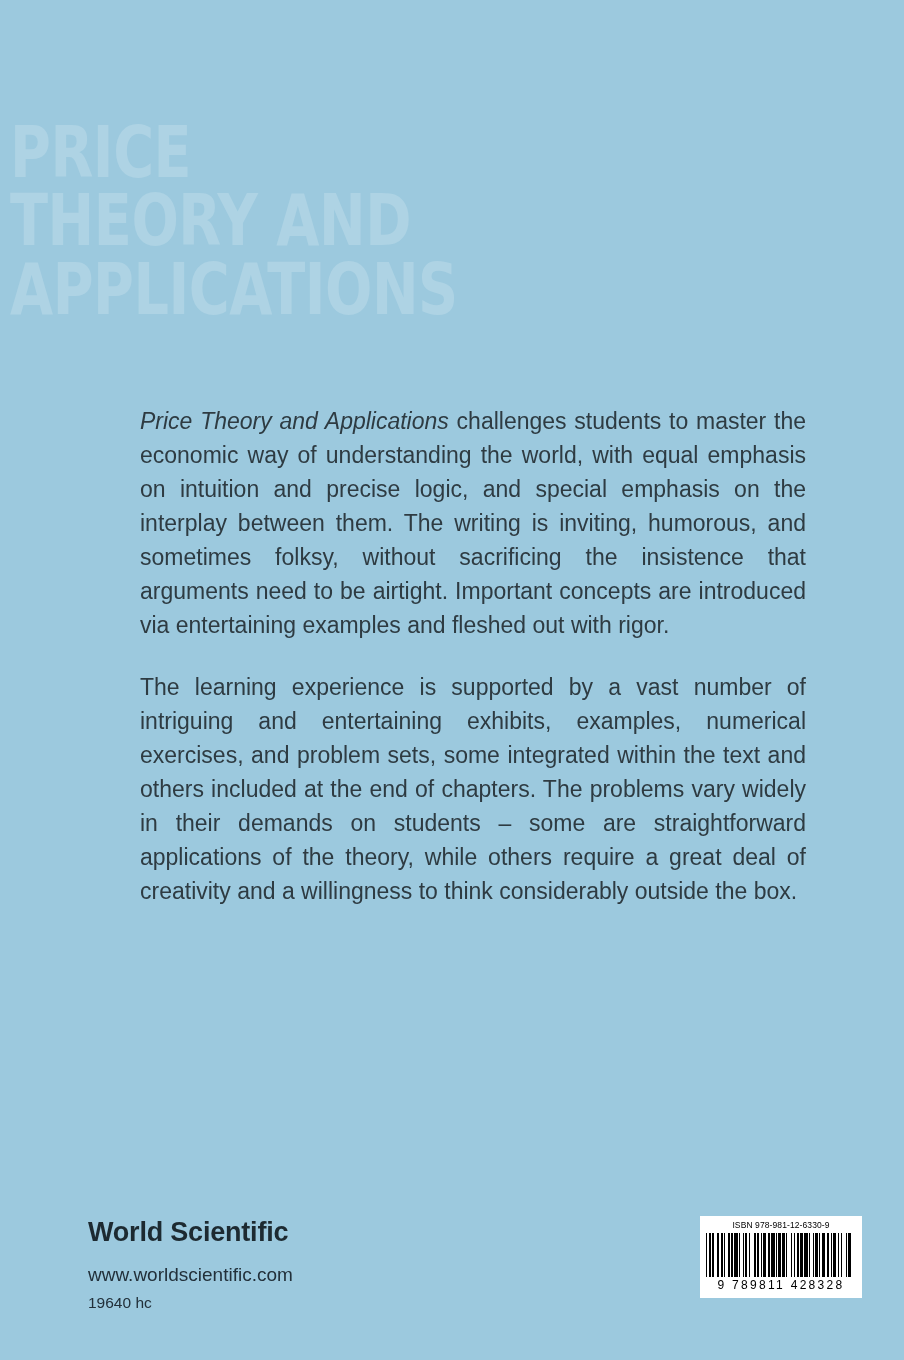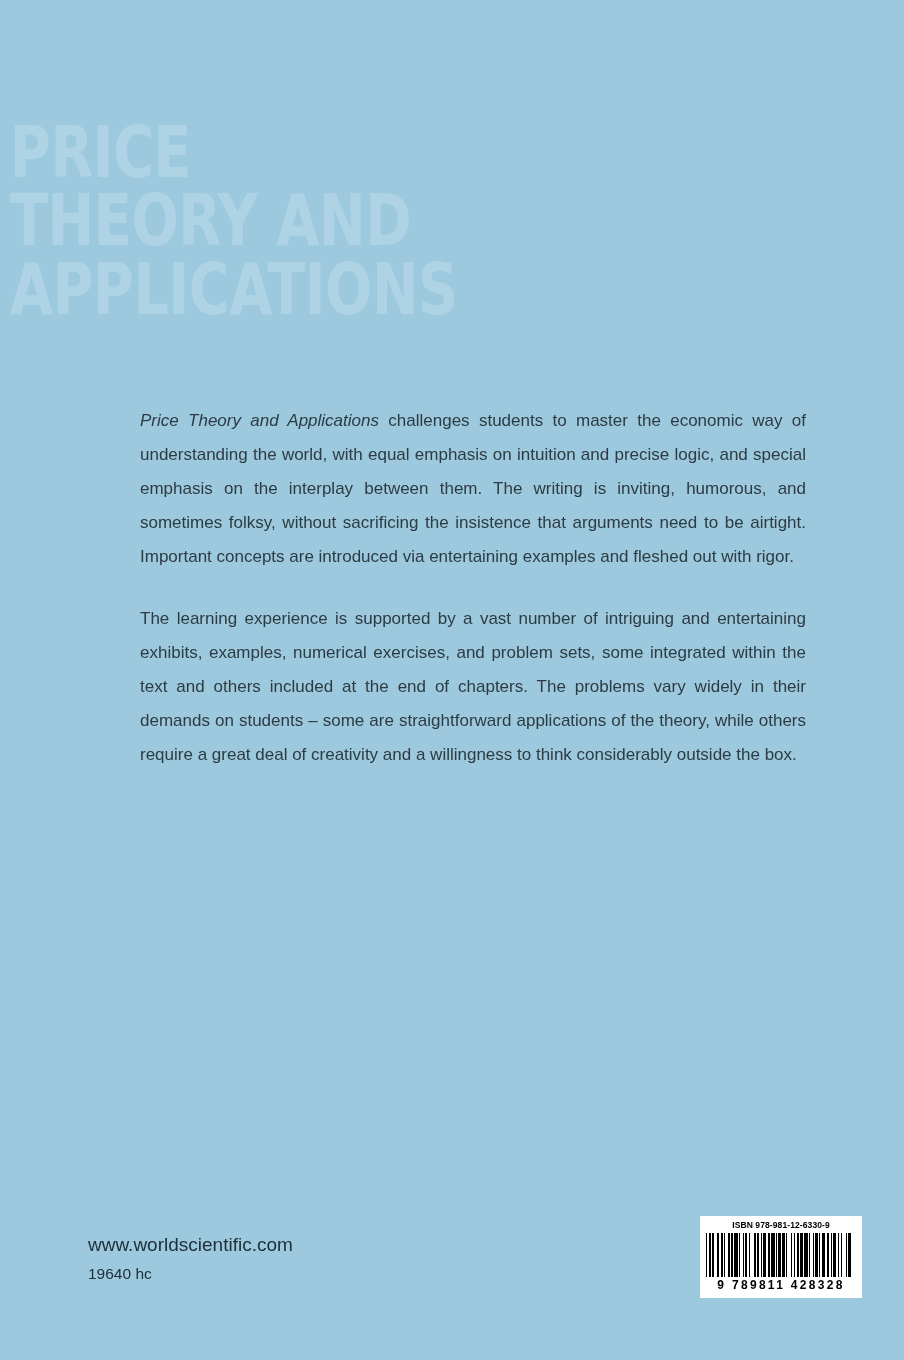--- a/index.html
+++ b/index.html
@@ -43,21 +43,21 @@
     transform-origin: left center;
   }
 
   
   .blurb {
     position: absolute;
     left: 140px;
     top: 404px;
     width: 666px;
     color: #2e3b42;
-    font-size: 17px;
+    font-size: 23px;
     line-height: 34px;
     text-align: justify;
   }
   .blurb p {
     margin: 0 0 28px 0;
   }
   .blurb p:last-child {
     margin-bottom: 0;
   }
   .blurb .bookname {
@@ -93,21 +93,20 @@
   
   .barcode-box {
     position: absolute;
     left: 700px;
     top: 1216px;
     width: 162px;
     height: 82px;
     background: #ffffff;
     padding: 4px 6px 3px 6px;
     box-sizing: border-box;
-    font-weight: bold;
   }
   .barcode-isbn {
     font-size: 8.5px;
     text-align: center;
     color: #000;
     letter-spacing: 0.1px;
     line-height: 11px;
     font-family: "Liberation Sans", sans-serif;
   }
   .barcode-bars {
@@ -142,20 +141,21 @@
     <span class="line">THEORY AND</span>
     <span class="line">APPLICATIONS</span>
   </div>
 
   <div class="blurb">
     <p><span class="bookname">Price Theory and Applications</span><span> challenges students to master the economic way of understanding the world, with equal emphasis on intuition and precise logic, and special emphasis on the interplay between them. The writing is inviting, humorous, and sometimes folksy, without sacrificing the insistence that arguments need to be airtight. Important concepts are introduced via entertaining examples and fleshed out with rigor.</span></p>
     <p>The learning experience is supported by a vast number of intriguing and entertaining exhibits, examples, numerical exercises, and problem sets, some integrated within the text and others included at the end of chapters. The problems vary widely in their demands on students – some are straightforward applications of the theory, while others require a great deal of creativity and a willingness to think considerably outside the box.</p>
   </div>
 
   <div class="publisher">
+    <div class="publisher-name">World Scientific</div>
     <div class="publisher-url">www.worldscientific.com</div>
     <div class="publisher-code">19640 hc</div>
   </div>
 
   <div class="barcode-box">
     <div class="barcode-isbn">ISBN 978-981-12-6330-9</div>
     <div class="barcode-bars" id="bars">
         <i style="width: 1.28px; background: rgb(0, 0, 0);"></i>
         <i style="width: 1.28px; background: transparent;"></i>
         <i style="width: 2.56px; background: rgb(0, 0, 0);"></i>

